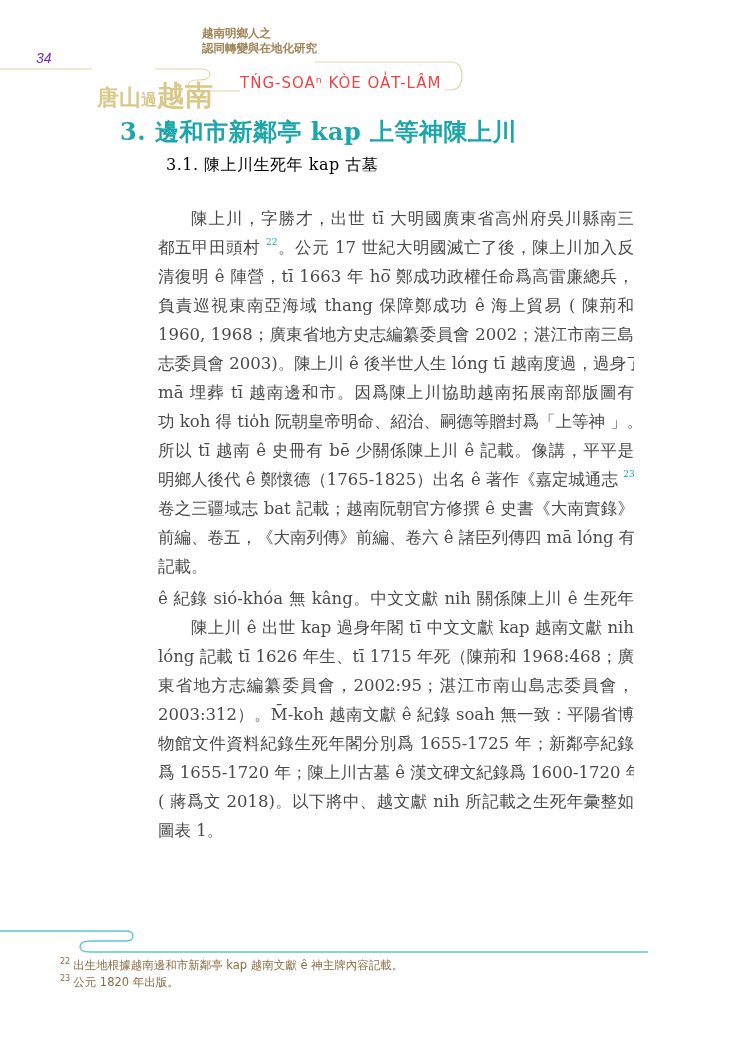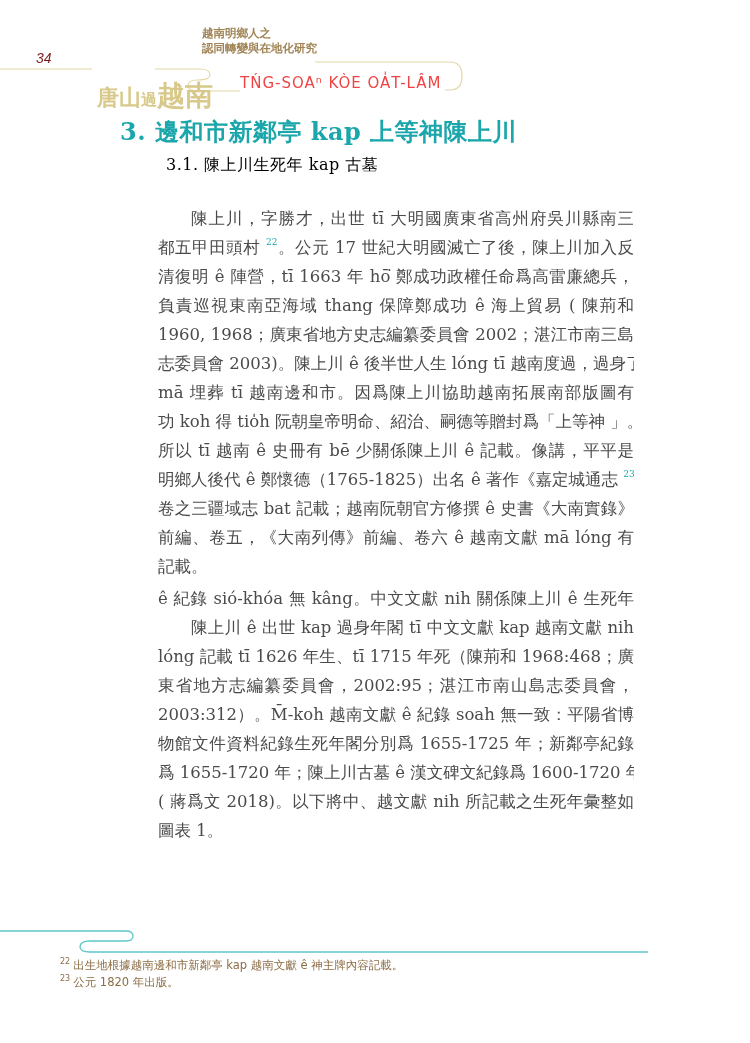--- a/index.html
+++ b/index.html
@@ -1,21 +1,21 @@
 <!DOCTYPE html>
 <html><head>
   <meta charset="utf-8">
   <style>
     html, body { margin: 0; padding: 0; background: #ffffff; }
     body { width: 750px; height: 1043px; position: relative; overflow: hidden;
            font-family: "DejaVu Serif", "Liberation Serif", serif; color: #4a4a4a; }
     .header { position: absolute; left: 0; top: 0; width: 750px; height: 105px; }
     .header svg { position: absolute; left: 0; top: 0; }
     .page-num { position: absolute; left: 36px; top: 50px; font-family: "Liberation Sans", sans-serif;
-                font-style: italic; font-size: 14px; color: #7f1d1d; }
+                font-style: italic; font-size: 14px; color: #6d28d9; }
     .brand { position: absolute; left: 97px; top: 37px; font-family: "DejaVu Sans", sans-serif;
              font-weight: bold; color: #d8c98b; white-space: nowrap; margin-top: 40px; }
     .brand .small { font-size: 22px; }
     .brand .smaller { font-size: 16px; }
     .brand .big { font-size: 28px; }
     .subtitle { position: absolute; left: 202px; top: 26px; font-family: "DejaVu Sans", sans-serif;
                 font-size: 11.5px; line-height: 15px; font-weight: bold; color: #a08456; }
     .romanized { position: absolute; left: 240px; top: 74px; font-family: "DejaVu Sans", sans-serif;
                  font-size: 15px; letter-spacing: 1px; color: #ef4444; white-space: nowrap; }
     .h1 { position: absolute; left: 120px; top: 116px; font-size: 24px; font-weight: bold;
@@ -64,21 +64,21 @@
   <span class="line"><span>都五甲田頭村</span> <sup>22</sup><span>。公元 17 世紀大明國滅亡了後，陳上川加入反</span></span>
   <span class="line">清復明 ê 陣營，tī 1663 年 hō͘ 鄭成功政權任命爲高雷廉總兵，</span>
   <span class="line">負責巡視東南亞海域 thang 保障鄭成功 ê 海上貿易 ( 陳荊和</span>
   <span class="line">1960, 1968；廣東省地方史志編纂委員會 2002；湛江市南三島</span>
   <span class="line">志委員會 2003)。陳上川 ê 後半世人生 lóng tī 越南度過，過身了</span>
   <span class="line">mā 埋葬 tī 越南邊和市。因爲陳上川協助越南拓展南部版圖有</span>
   <span class="line">功 koh 得 tio̍h 阮朝皇帝明命、紹治、嗣德等贈封爲「上等神 」。</span>
   <span class="line">所以 tī 越南 ê 史冊有 bē 少關係陳上川 ê 記載。像講，平平是</span>
   <span class="line"><span>明鄉人後代 ê 鄭懷德（1765-1825）出名 ê 著作《嘉定城通志</span> <sup>23</sup></span>
   <span class="line">卷之三疆域志 bat 記載；越南阮朝官方修撰 ê 史書《大南實錄》</span>
-  <span class="line">前編、卷五，《大南列傳》前編、卷六 ê 越南文獻 mā lóng 有</span>
+  <span class="line">前編、卷五，《大南列傳》前編、卷六 ê 諸臣列傳四 mā lóng 有</span>
   <span class="line last">記載。</span>
 </div>
 
 <div class="para p2">
   <span class="line">ê 紀錄 sió-khóa 無 kâng。中文文獻 nih 關係陳上川 ê 生死年</span>
   <span class="line indent">陳上川 ê 出世 kap 過身年閣 tī 中文文獻 kap 越南文獻 nih</span>
   <span class="line">lóng 記載 tī 1626 年生、tī 1715 年死（陳荊和 1968:468；廣</span>
   <span class="line">東省地方志編纂委員會，2002:95；湛江市南山島志委員會，</span>
   <span class="line">2003:312）。M̄-koh 越南文獻 ê 紀錄 soah 無一致：平陽省博</span>
   <span class="line">物館文件資料紀錄生死年閣分別爲 1655-1725 年；新鄰亭紀錄</span>

